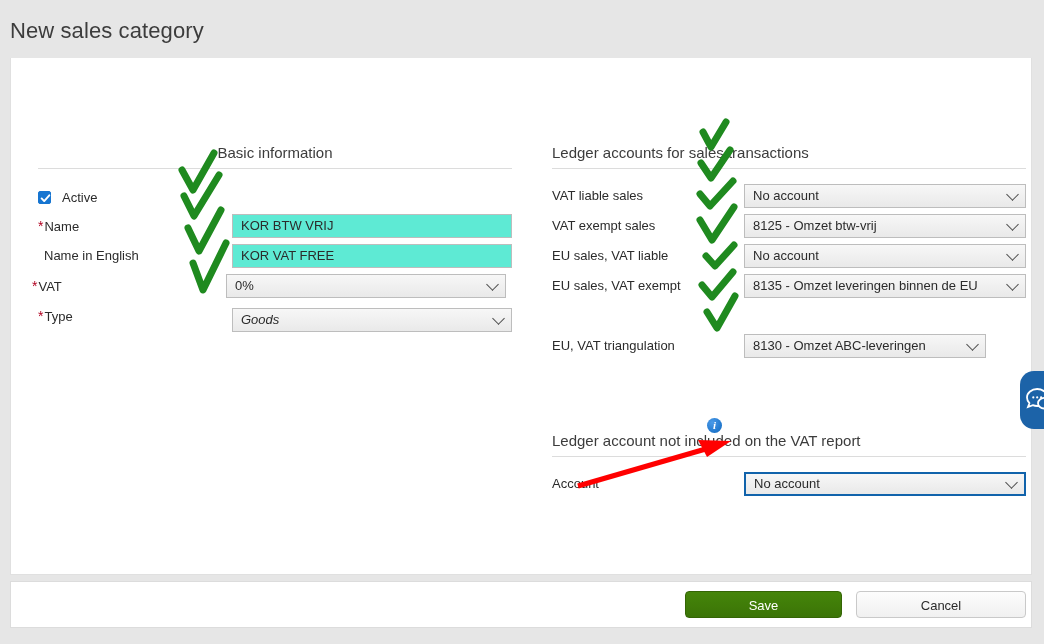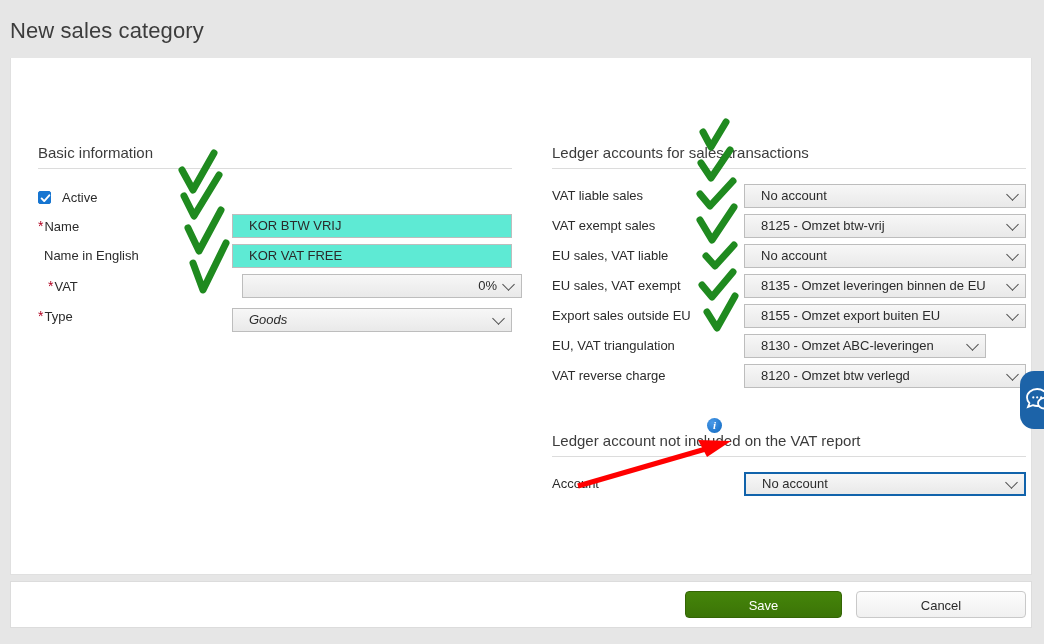--- a/index.html
+++ b/index.html
@@ -89,21 +89,21 @@
     font-weight: 400;
     color: #3c3c3c;
     padding-bottom: 7px;
   }
   .section-rule {
     height: 1px;
     background: #dcdcdc;
     width: 100%;
   }
 
-  .sec-basic   { left: 27px;  top: 86px;  width: 474px; }
+  .sec-basic   { left: 27px;  top: 86px;  width: 474px; text-align: center; }
   .sec-ledger  { left: 541px; top: 86px;  width: 474px; }
   .sec-novat   { left: 541px; top: 374px; width: 474px; }
 
   
   .row {
     position: absolute;
     height: 24px;
   }
   .lbl {
     position: absolute;
@@ -123,21 +123,21 @@
 
   
   .field {
     position: absolute;
     height: 24px;
     box-sizing: border-box;
     font-family: "Liberation Sans", sans-serif;
     font-size: 13px;
     color: #2b2b2b;
     line-height: 22px;
-    padding: 0 16px;
+    padding: 0 8px;
     white-space: nowrap;
     overflow: hidden;
   }
   .text-input {
     background: #5eead4;
     border: 1px solid #bdbdbd;
   }
   .select {
     background: linear-gradient(to bottom, #f7f7f7 0%, #e9e9e9 100%);
     border: 1px solid #bdbdbd;
@@ -252,21 +252,21 @@
   <div class="row" style="left:27px; top:156px; width:474px;">
     <span class="lbl"><span class="req">*</span><span>Name</span></span>
     <div class="field text-input" style="left:194px; top:0; width:280px;">KOR BTW VRIJ</div>
   </div>
 
   <div class="row" style="left:27px; top:186px; width:474px;">
     <span class="lbl" style="left:6px;">Name in English</span>
     <div class="field text-input" style="left:194px; top:0; width:280px;">KOR VAT FREE</div>
   </div>
 
-  <div class="row" style="left:37px; top:216px; width:474px;text-align:right;">
+  <div class="row" style="left:21px; top:216px; width:474px;">
     <span class="lbl"><span class="req">*</span><span>VAT</span></span>
     <div class="field select" style="left:194px; top:0; width:280px;">
       <span>0%</span>
       <span class="caret"></span>
     </div>
   </div>
 
   <div class="row" style="left:27px; top:246px; width:474px;">
     <span class="lbl"><span class="req">*</span><span>Type</span></span>
     <div class="field select" style="left:194px; top:4px; width:280px;font-style:italic;">
@@ -305,43 +305,29 @@
   </div>
 
   <div class="row" style="left:541px; top:216px; width:474px;">
     <span class="lbl">EU sales, VAT exempt</span>
     <div class="field select" style="left:192px; top:0; width:282px;">
       <span>8135 - Omzet leveringen binnen de EU</span>
       <span class="caret"></span>
     </div>
   </div>
 
-  <div class="row" style="left:541px; top:246px; width:474px;">
-    <span class="lbl">Export sales outside EU</span>
-    <div class="field select" style="left:192px; top:0; width:282px;">
-      <span>8155 - Omzet export buiten EU</span>
-      <span class="caret"></span>
-    </div>
-  </div>
 
   <div class="row" style="left:541px; top:276px; width:474px;">
     <span class="lbl">EU, VAT triangulation</span>
     <div class="field select" style="left:192px; top:0; width:242px;">
       <span>8130 - Omzet ABC-leveringen</span>
       <span class="caret"></span>
     </div>
   </div>
 
-  <div class="row" style="left:541px; top:306px; width:474px;">
-    <span class="lbl">VAT reverse charge</span>
-    <div class="field select" style="left:192px; top:0; width:282px;">
-      <span>8120 - Omzet btw verlegd</span>
-      <span class="caret"></span>
-    </div>
-  </div>
 
   <div class="section sec-novat">
     <div class="section-title">Ledger account not included on the VAT report</div>
     <div class="section-rule"></div>
   </div>
 
   <div class="row" style="left:541px; top:414px; width:474px;">
     <span class="lbl">Account</span>
     <div class="field select focused" style="left:192px; top:0; width:282px;">
       <span>No account</span>

